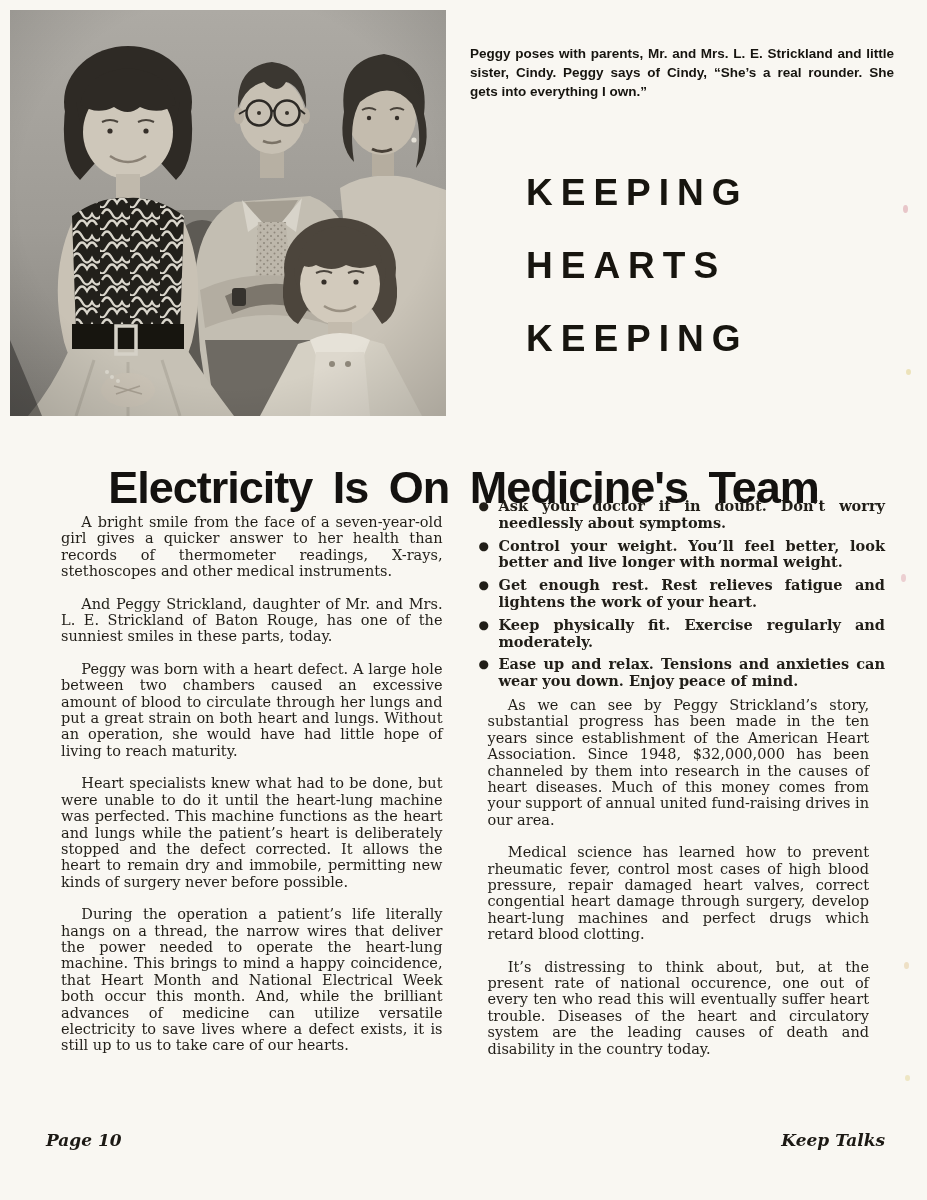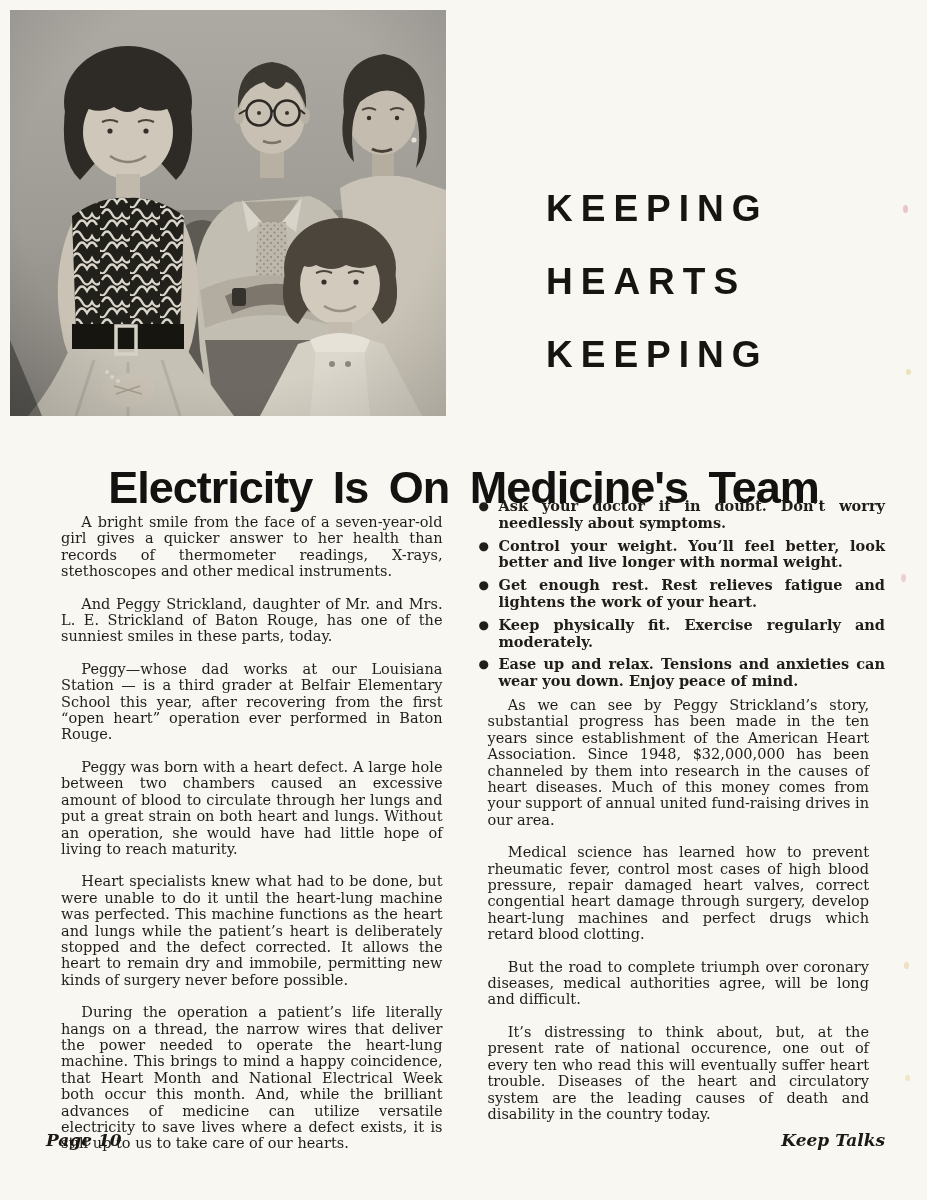--- a/index.html
+++ b/index.html
@@ -23,25 +23,24 @@
     left: 470px; top: 44px; width: 424px;
     font-family: "Liberation Sans", sans-serif;
     font-weight: 700;
     font-size: 13.5px;
     line-height: 19px;
     color: #16140f;
     text-align: justify;
   }
   .masthead {
     position: absolute;
-    left: 526px; top: 172px;
+    left: 526px; top: 156px;
     font-family: "Liberation Sans", sans-serif;
     font-weight: 700;
     color: #17150f;
-    margin-left: 20px;
   }
   .masthead .line {
     font-size: 37px;
     letter-spacing: 8px;
     line-height: 73px;
     white-space: nowrap;
   }
   .headline {
     position: absolute;
     left: 0; top: 424px; width: 100%;
@@ -216,49 +215,48 @@
         <path d="M306 342 L354 342 L360 406 L300 406 Z" fill="#ddd8cd"></path>
         <circle cx="322" cy="354" r="3" fill="#8f887b"></circle>
         <circle cx="338" cy="354" r="3" fill="#8f887b"></circle>
       </g>
 
       <path d="M0 330 L32 406 L0 406 Z" fill="rgba(40,38,35,0.5)"></path>
       <rect x="0" y="0" width="436" height="406" fill="url(#vig)"></rect>
     </svg>
   </div>
 
+  <p class="caption">Peggy poses with parents, Mr. and Mrs. L. E. Strickland and little sister, Cindy.  Peggy says of Cindy, “She’s a real rounder.  She gets into everything I own.”</p>
 
   <div class="masthead">
     <div class="line">KEEPING</div>
     <div class="line">HEARTS</div>
     <div class="line">KEEPING</div>
   </div>
 
   <h1 class="headline">Electricity Is On Medicine's Team</h1>
 
   <div class="columns">
     <div class="col col-left">
       <p>A bright smile from the face of a seven-year-old girl gives a quicker answer to her health than records of thermometer readings, X-rays, stethoscopes and other medical instruments.</p>
       <p>And Peggy Strickland, daughter of Mr. and Mrs. L. E. Strickland of Baton Rouge, has one of the sunniest smiles in these parts, today.</p>
-      <p>Peggy—whose dad works at our Louisiana Station — is a third grader at Belfair Elementary School this year, after recovering from the first “open heart” operation ever performed in Baton Rouge.</p>
       <p>Peggy was born with a heart defect.  A large hole between two chambers caused an excessive amount of blood to circulate through her lungs and put a great strain on both heart and lungs.  Without an operation, she would have had little hope of living to reach maturity.</p>
       <p>Heart specialists knew what had to be done, but were unable to do it until the heart-lung machine was perfected.  This machine functions as the heart and lungs while the patient’s heart is deliberately stopped and the defect corrected.  It allows the heart to remain dry and immobile, permitting new kinds of surgery never before possible.</p>
       <p>During the operation a patient’s life literally hangs on a thread, the narrow wires that deliver the power needed to operate the heart-lung machine. This brings to mind a happy coincidence, that Heart Month and National Electrical Week both occur this month.  And, while the brilliant advances of medicine can utilize versatile electricity to save lives where a defect exists, it is still up to us to take care of our hearts.</p>
     </div>
     <div class="col col-right">
       <ul class="rules">
         <li><span class="bullet">●</span><span>Ask your doctor if in doubt.  Don’t worry needlessly about symptoms.</span></li>
         <li><span class="bullet">●</span><span>Control your weight.  You’ll feel better, look better and live longer with normal weight.</span></li>
         <li><span class="bullet">●</span><span>Get enough rest.  Rest relieves fatigue and lightens the work of your heart.</span></li>
         <li><span class="bullet">●</span><span>Keep physically fit.  Exercise regularly and moderately.</span></li>
         <li><span class="bullet">●</span><span>Ease up and relax.  Tensions and anxieties can wear you down.  Enjoy peace of mind.</span></li>
       </ul>
       <p>As we can see by Peggy Strickland’s story, substantial progress has been made in the ten years since establishment of the American Heart Association.  Since 1948, $32,000,000 has been channeled by them into research in the causes of heart diseases.  Much of this money comes from your support of annual united fund-raising drives in our area.</p>
       <p>Medical science has learned how to prevent rheumatic fever, control most cases of high blood pressure, repair damaged heart valves, correct congential heart damage through surgery, develop heart-lung machines and perfect drugs which retard blood clotting.</p>
-      <p>But the road to complete triumph over coronary diseases, medical authorities agree, will be long and difficult.</p>
       <p>It’s distressing to think about, but, at the present rate of national occurence, one out of every ten who read this will eventually suffer heart trouble.  Diseases of the heart and circulatory system are the leading causes of death and disability in the country today.</p>
     </div>
   </div>
 
   <div class="folio folio-left">Page 10</div>
   <div class="folio folio-right">Keep Talks</div>
 
   <div class="speck s1"></div>
   <div class="speck s2"></div>
   <div class="speck s3"></div>

